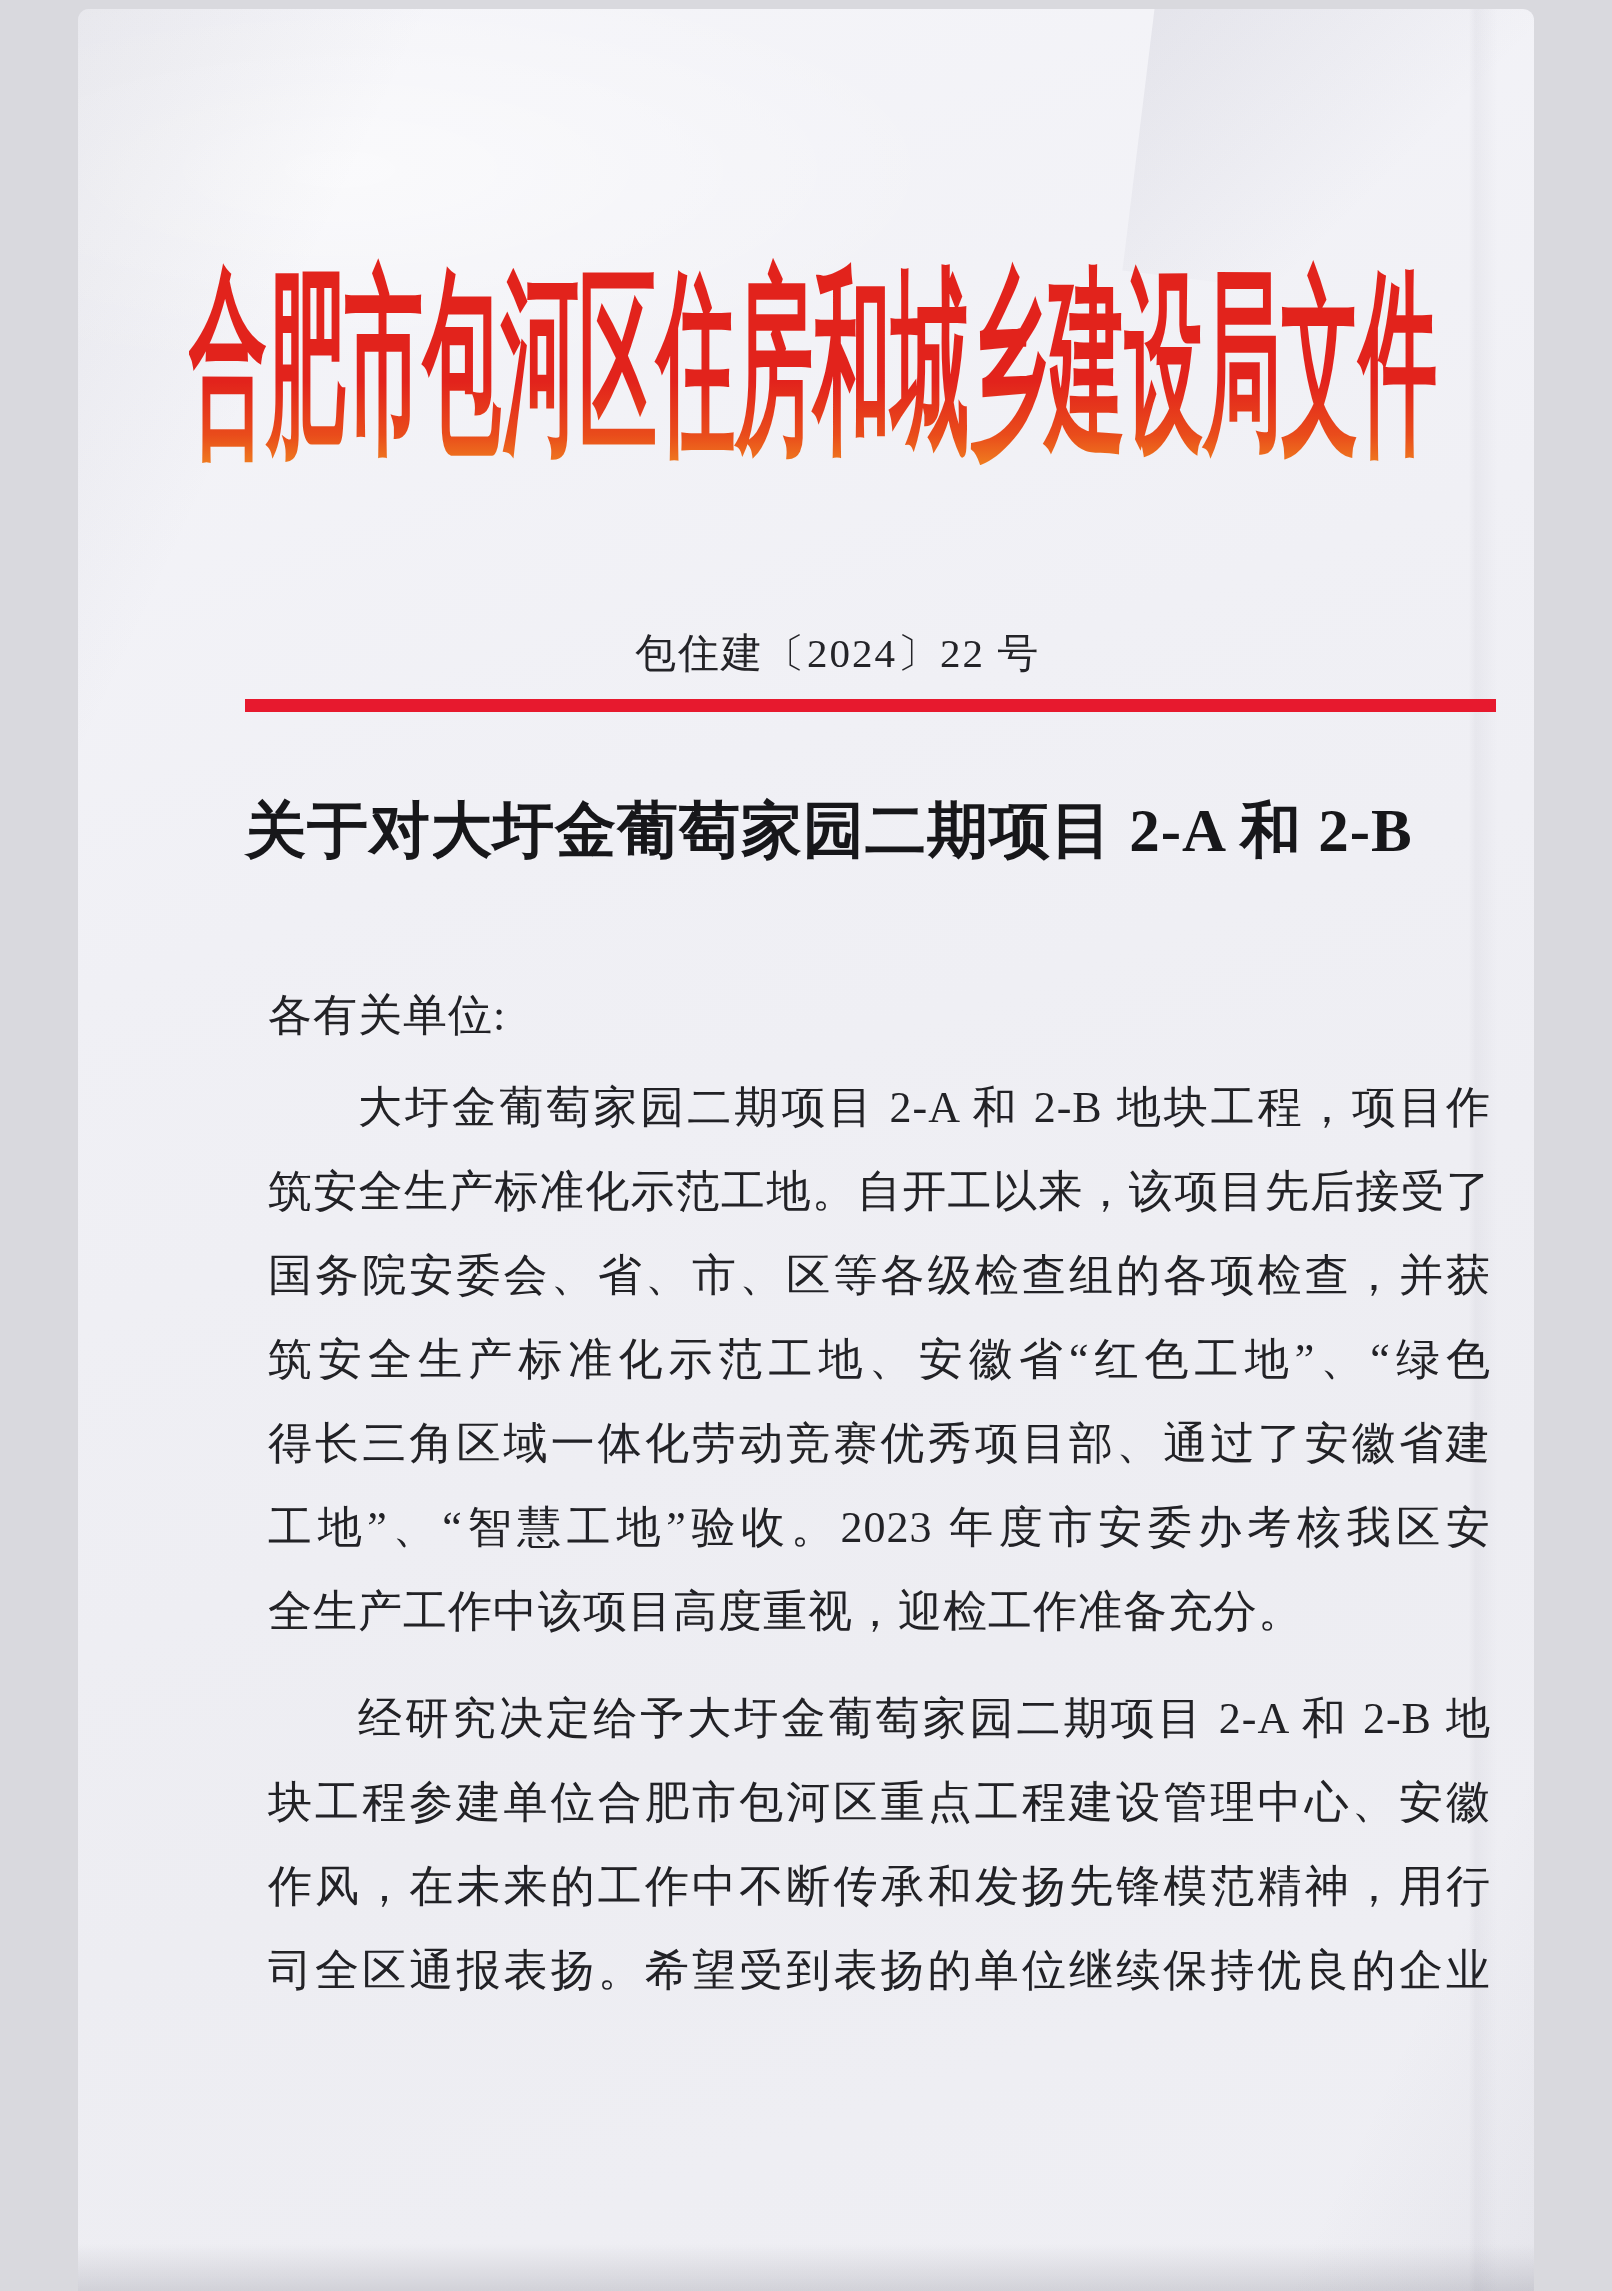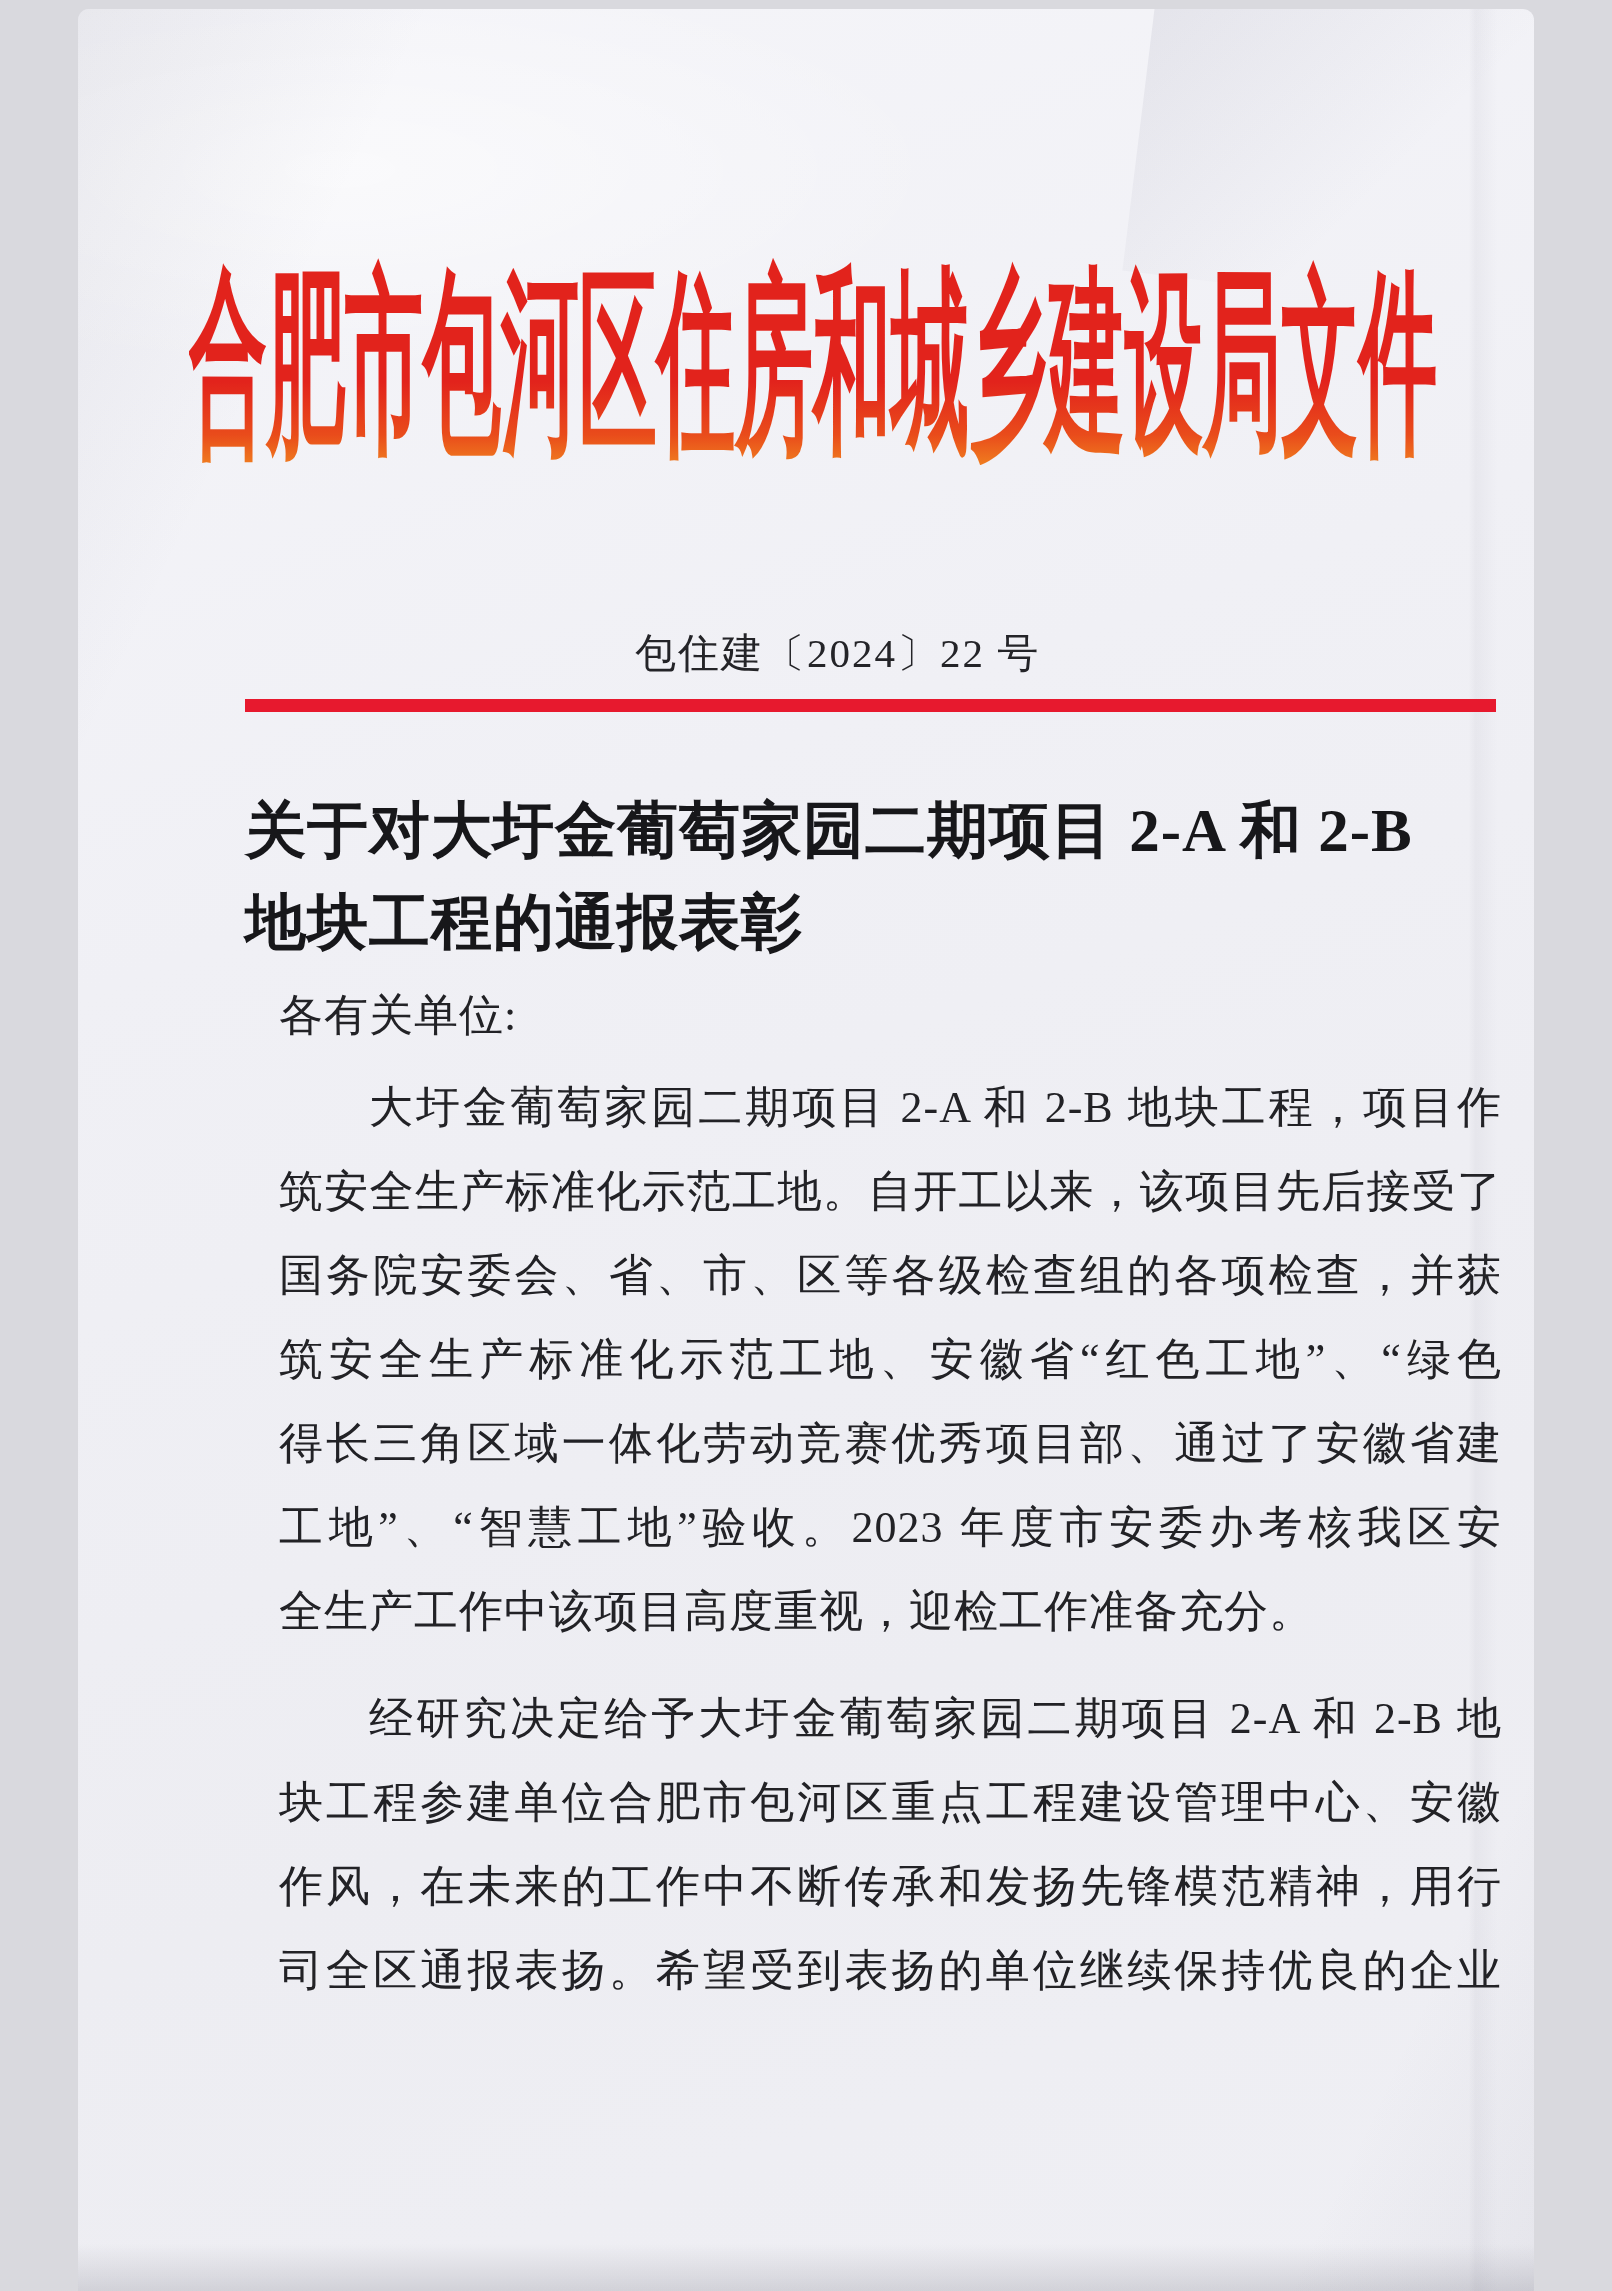--- a/index.html
+++ b/index.html
@@ -50,21 +50,21 @@
   .red-line{
     position:absolute;left:167px;top:690px;width:1251px;height:12.7px;
     background:var(--divider-red,#e7192e);
   }
   .doc-title{
     position:absolute;left:167px;width:1251px;top:776px;
     text-align:left;font-size:61px;line-height:92px;font-weight:700;
     color:#17171a;letter-spacing:1px;
   }
   .body-block{
-    position:absolute;left:201px;top:965px;width:1223px;
+    position:absolute;left:190px;top:965px;width:1223px;
     font-size:44px;color:#222226;
   }
   .line{line-height:84px;height:84px;letter-spacing:1px;}
   .j{text-align:justify;text-align-last:justify;}
   .para-1{margin-top:7.8px;}
   .para-2{margin-top:23.5px;}
   .indent{text-indent:90px;}
 </style>
 </head>
 <body>
@@ -76,21 +76,20 @@
   <div class="red-header">
     <span>合肥市包河区住房和城乡建设局文件</span>
   </div>
 
   <div class="doc-number">包住建〔2024〕22 号</div>
 
   <div class="red-line"></div>
 
   <div class="doc-title">
     <div>关于对大圩金葡萄家园二期项目 2-A 和 2-B</div>
-    <div>地块工程的通报表彰</div>
   </div>
 
   <div class="body-block">
     <div class="line">各有关单位:</div>
 
     <div class="para-1">
       <div class="line j indent">大圩金葡萄家园二期项目 2-A 和 2-B 地块工程，项目作</div>
       <div class="line j">筑安全生产标准化示范工地。自开工以来，该项目先后接受了</div>
       <div class="line j">国务院安委会、省、市、区等各级检查组的各项检查，并获</div>
       <div class="line j">筑安全生产标准化示范工地、安徽省“红色工地”、“绿色</div>

